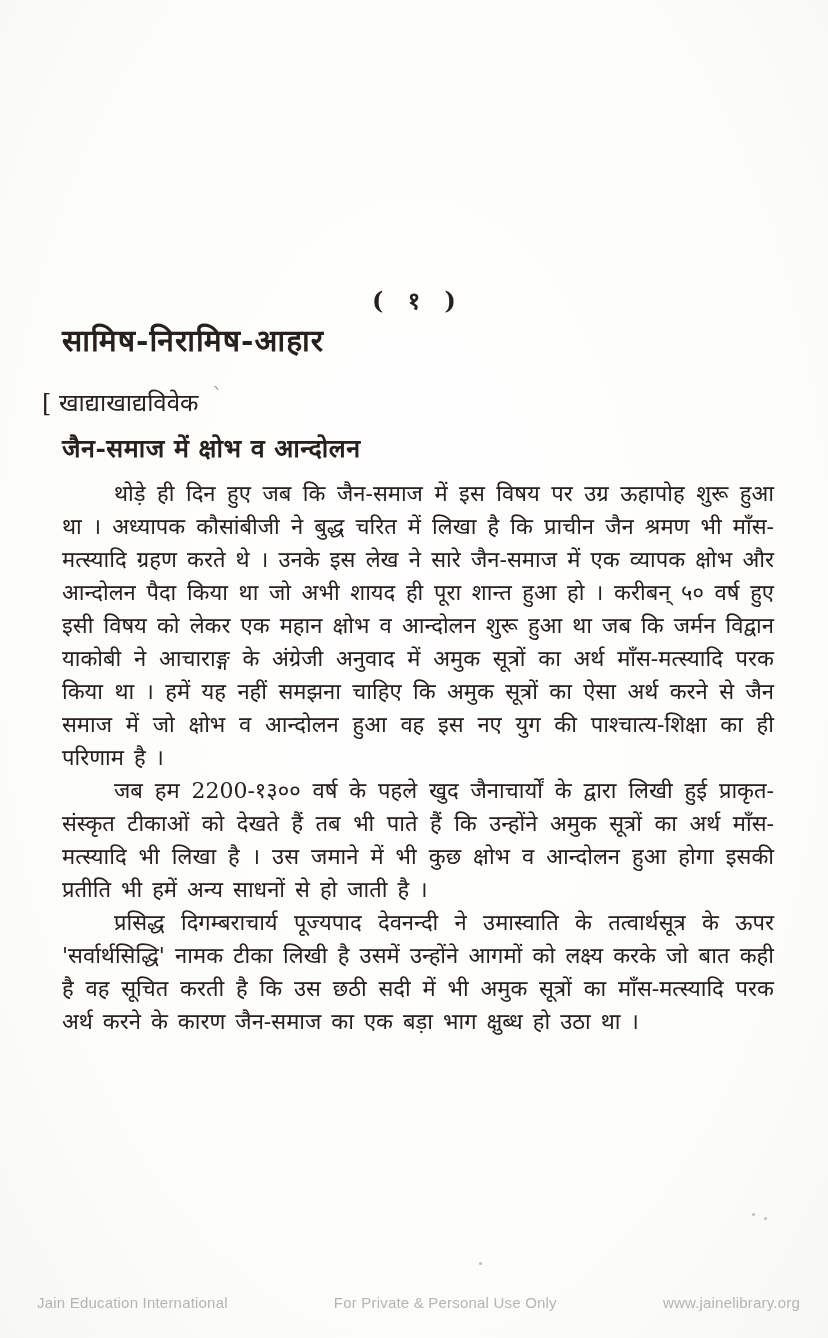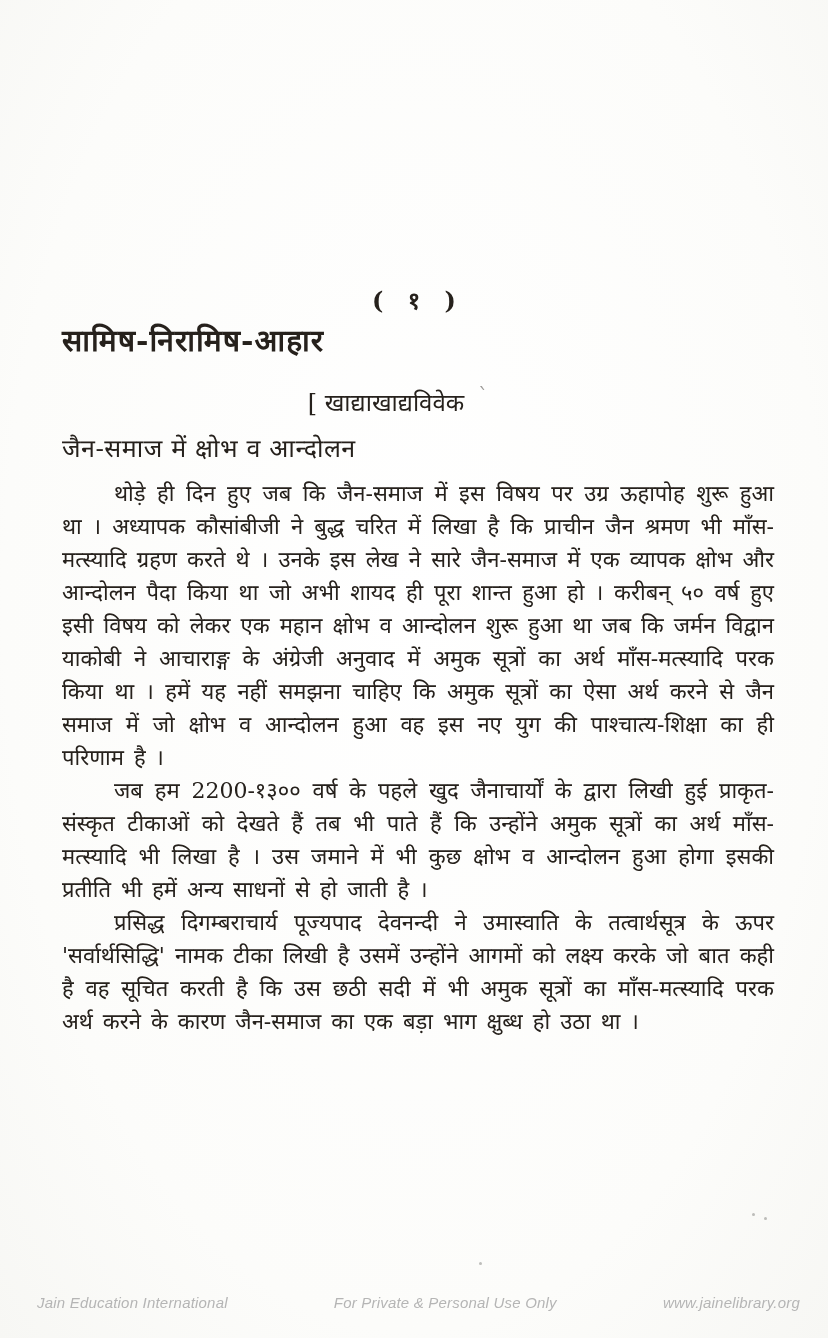--- a/index.html
+++ b/index.html
@@ -41,59 +41,57 @@
   }
   .title {
     text-align: left;
     font-size: 30px;
     font-weight: bold;
     letter-spacing: 1px;
     line-height: 36px;
     margin: 0 0 22px 0;
   }
   .subtitle {
-    text-align: center;
     font-size: 24px;
     line-height: 30px;
     margin: 0 0 16px 0;
     transform: translateX(-20px);
     font-weight: 500;
   }
   .subtitle .close-mark {
     opacity: 0.45;
     font-size: 20px;
     vertical-align: 8px;
     padding-left: 14px;
   }
   .para {
     margin: 0;
     text-indent: 52px;
     word-spacing: 3px;
   }
   .section-heading {
     font-size: 25px;
-    font-weight: normal;
+    font-weight: bold;
     line-height: 30px;
     text-align: left;
     margin: 13px 0 13px 0;
     letter-spacing: 0.5px;
   }
   .footer {
     position: absolute;
     left: 37px;
     right: 28px;
     top: 1294px;
     display: flex;
     justify-content: space-between;
     align-items: flex-start;
     font-family: "Liberation Sans", "DejaVu Sans", sans-serif;
     font-size: 15px;
     color: #b5b5b5;
     letter-spacing: 0.2px;
-    font-style: italic;
   }
   .speck {
     position: absolute;
     background: #8a8a86;
     border-radius: 50%;
     opacity: 0.55;
   }
   .speck.s1 { left: 752px; top: 1213px; width: 3px; height: 3px; }
   .speck.s2 { left: 764px; top: 1217px; width: 3px; height: 3px; }
   .speck.s3 { left: 479px; top: 1262px; width: 3px; height: 3px; }

